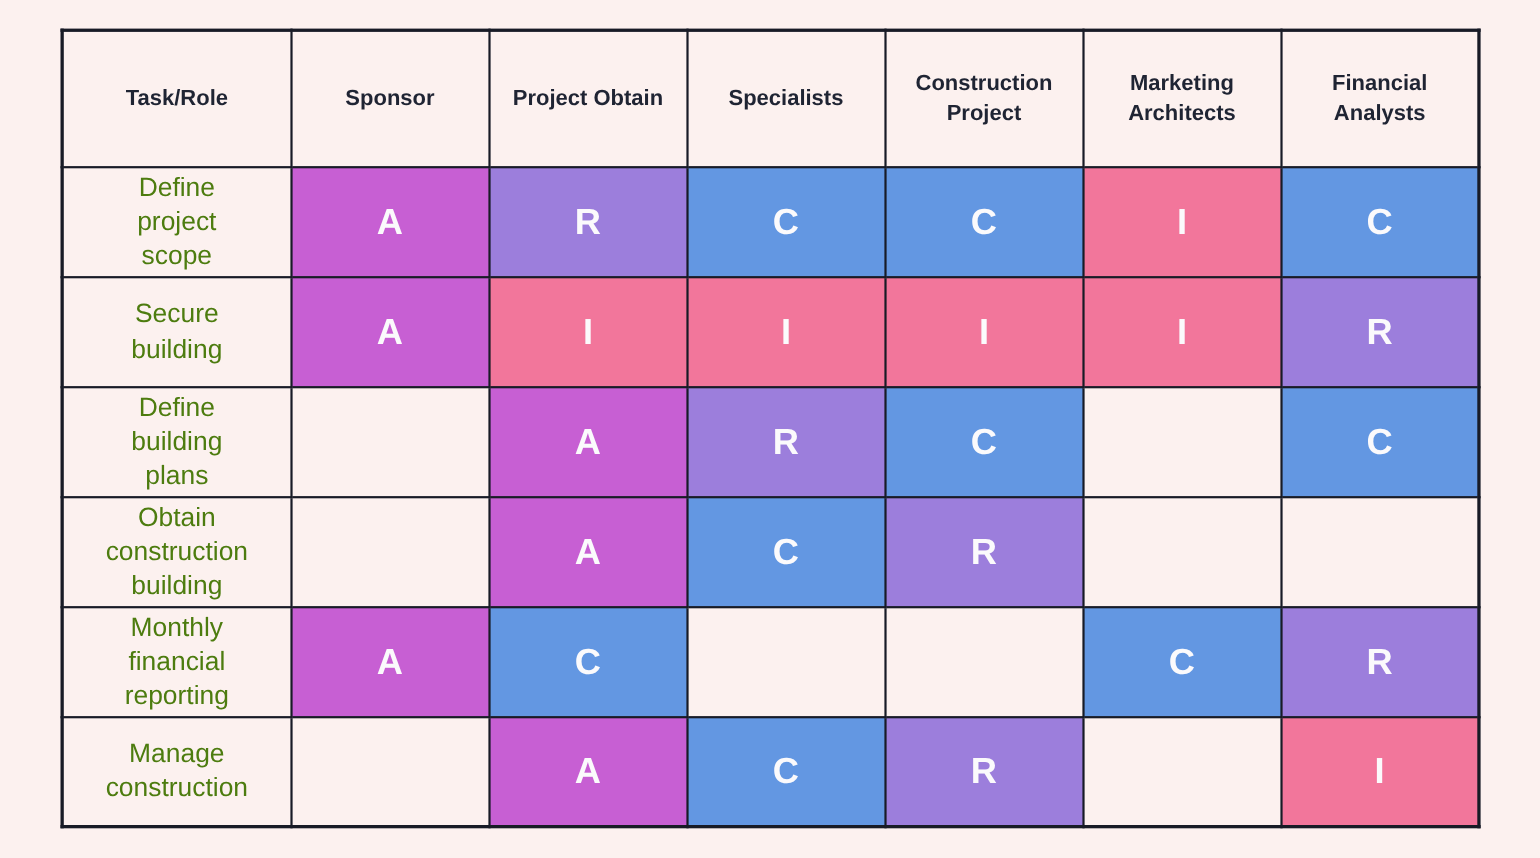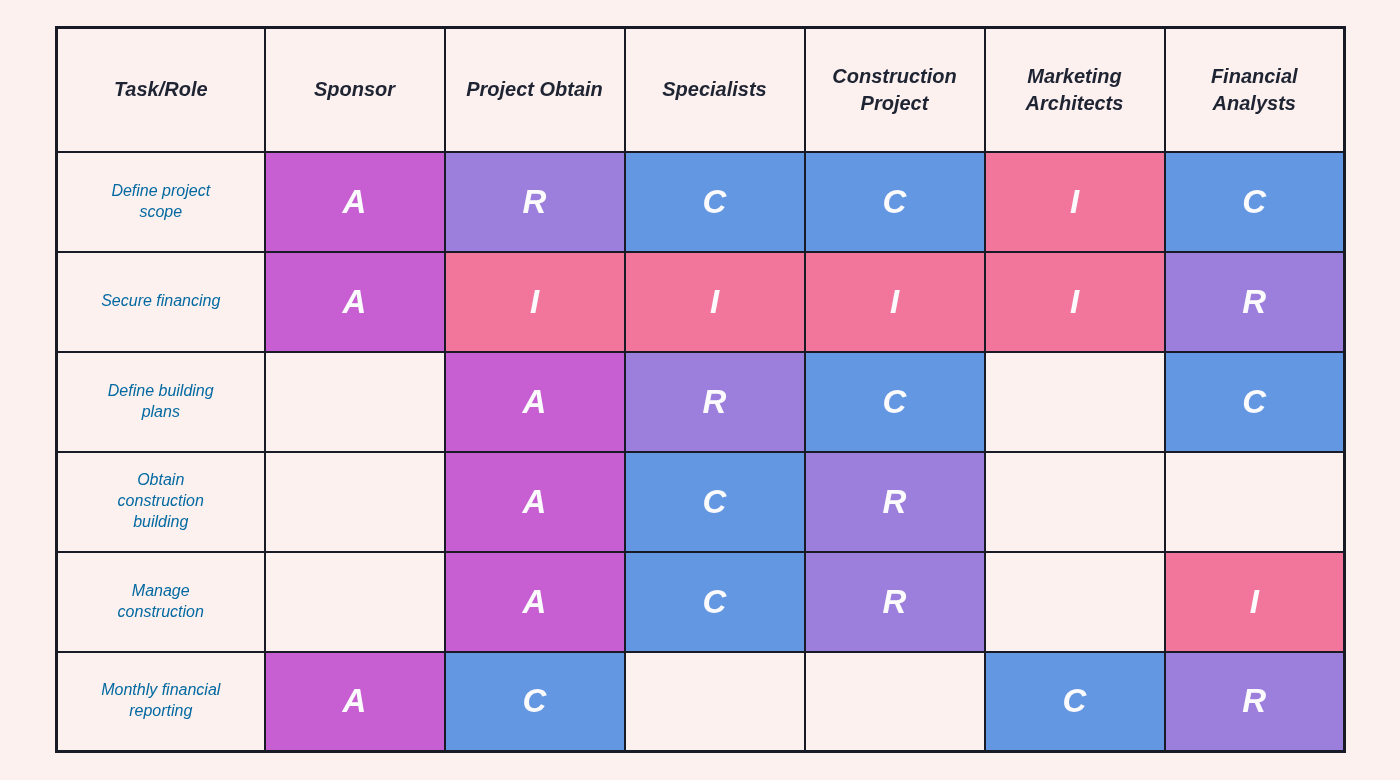--- a/index.html
+++ b/index.html
@@ -8,41 +8,40 @@
     background: #FCF1EF;
     font-family: "Liberation Sans", "DejaVu Sans", sans-serif;
     overflow: hidden;
   }
   table.raci {
     border-collapse: collapse;
     table-layout: fixed;
     width: 1290px;
     margin: 26px 0 16px 55px;
     border: 3px solid #181B26;
-    font-style: italic;
   }
   table.raci th, table.raci td {
     border: 2px solid #181B26;
     text-align: center;
     vertical-align: middle;
     background: #FCF1EF;
   }
   table.raci thead tr { height: 124px; }
   table.raci tbody tr { height: 100px; }
   th.hdr {
     font-size: 20px;
     font-weight: 700;
     color: #1F2433;
     line-height: 1.35;
     padding: 0 14px;
   }
   td.task {
-    font-size: 16px;
+    font-size: 24px;
     font-weight: 400;
-    color: #0369a1;
+    color: #4d7c0f;
     line-height: 1.3;
     padding: 0 36px;
   }
   td.role {
     font-size: 33px;
     font-weight: 700;
     color: #FBFAFC;
   }
 </style>
 </head>
@@ -73,21 +72,21 @@
     <tr>
       <td class="task">Define project scope</td>
       <td class="role" style="background: rgb(199, 95, 211);">A</td>
       <td class="role" style="background: rgb(156, 126, 220);">R</td>
       <td class="role" style="background: rgb(99, 151, 226);">C</td>
       <td class="role" style="background: rgb(99, 151, 226);">C</td>
       <td class="role" style="background: rgb(242, 118, 155);">I</td>
       <td class="role" style="background: rgb(99, 151, 226);">C</td>
     </tr>
     <tr>
-      <td class="task">Secure financing</td>
+      <td class="task">Secure building</td>
       <td class="role" style="background: rgb(199, 95, 211);">A</td>
       <td class="role" style="background: rgb(242, 118, 155);">I</td>
       <td class="role" style="background: rgb(242, 118, 155);">I</td>
       <td class="role" style="background: rgb(242, 118, 155);">I</td>
       <td class="role" style="background: rgb(242, 118, 155);">I</td>
       <td class="role" style="background: rgb(156, 126, 220);">R</td>
     </tr>
     <tr>
       <td class="task">Define building plans</td>
       <td class="role"></td>
@@ -100,31 +99,31 @@
     <tr>
       <td class="task">Obtain construction building</td>
       <td class="role"></td>
       <td class="role" style="background: rgb(199, 95, 211);">A</td>
       <td class="role" style="background: rgb(99, 151, 226);">C</td>
       <td class="role" style="background: rgb(156, 126, 220);">R</td>
       <td class="role"></td>
       <td class="role"></td>
     </tr>
     <tr>
+      <td class="task">Monthly financial reporting</td>
+      <td class="role" style="background: rgb(199, 95, 211);">A</td>
+      <td class="role" style="background: rgb(99, 151, 226);">C</td>
+      <td class="role"></td>
+      <td class="role"></td>
+      <td class="role" style="background: rgb(99, 151, 226);">C</td>
+      <td class="role" style="background: rgb(156, 126, 220);">R</td>
+    </tr>
+    <tr>
       <td class="task">Manage construction</td>
       <td class="role"></td>
       <td class="role" style="background: rgb(199, 95, 211);">A</td>
       <td class="role" style="background: rgb(99, 151, 226);">C</td>
       <td class="role" style="background: rgb(156, 126, 220);">R</td>
       <td class="role"></td>
       <td class="role" style="background: rgb(242, 118, 155);">I</td>
     </tr>
-    <tr>
-      <td class="task">Monthly financial reporting</td>
-      <td class="role" style="background: rgb(199, 95, 211);">A</td>
-      <td class="role" style="background: rgb(99, 151, 226);">C</td>
-      <td class="role"></td>
-      <td class="role"></td>
-      <td class="role" style="background: rgb(99, 151, 226);">C</td>
-      <td class="role" style="background: rgb(156, 126, 220);">R</td>
-    </tr>
   </tbody>
 </table>
 
 </body></html>

